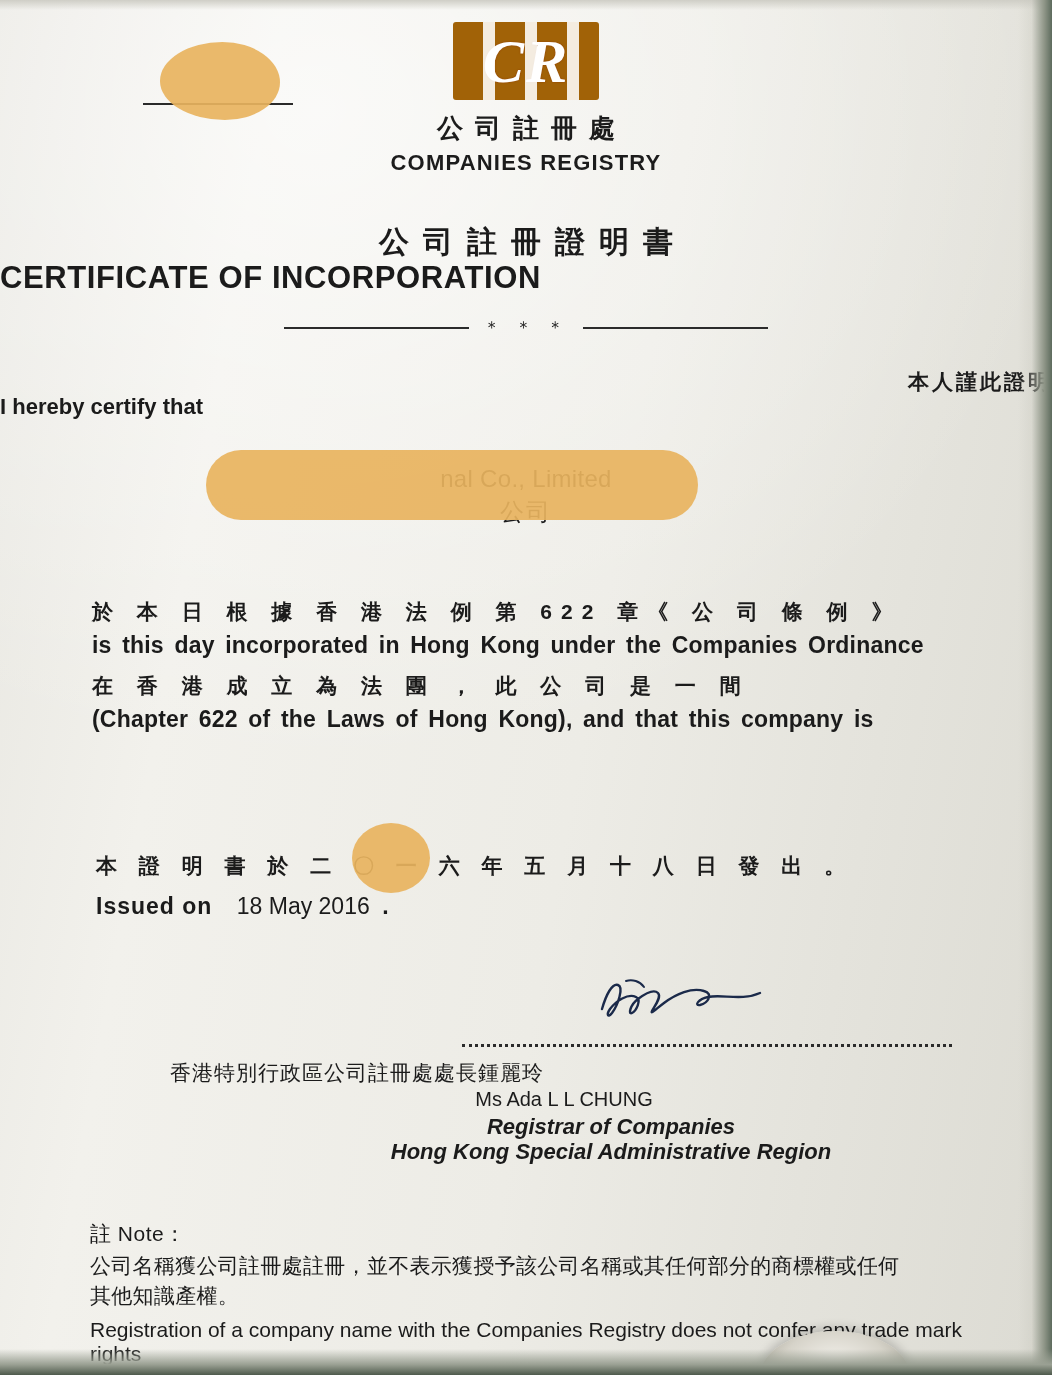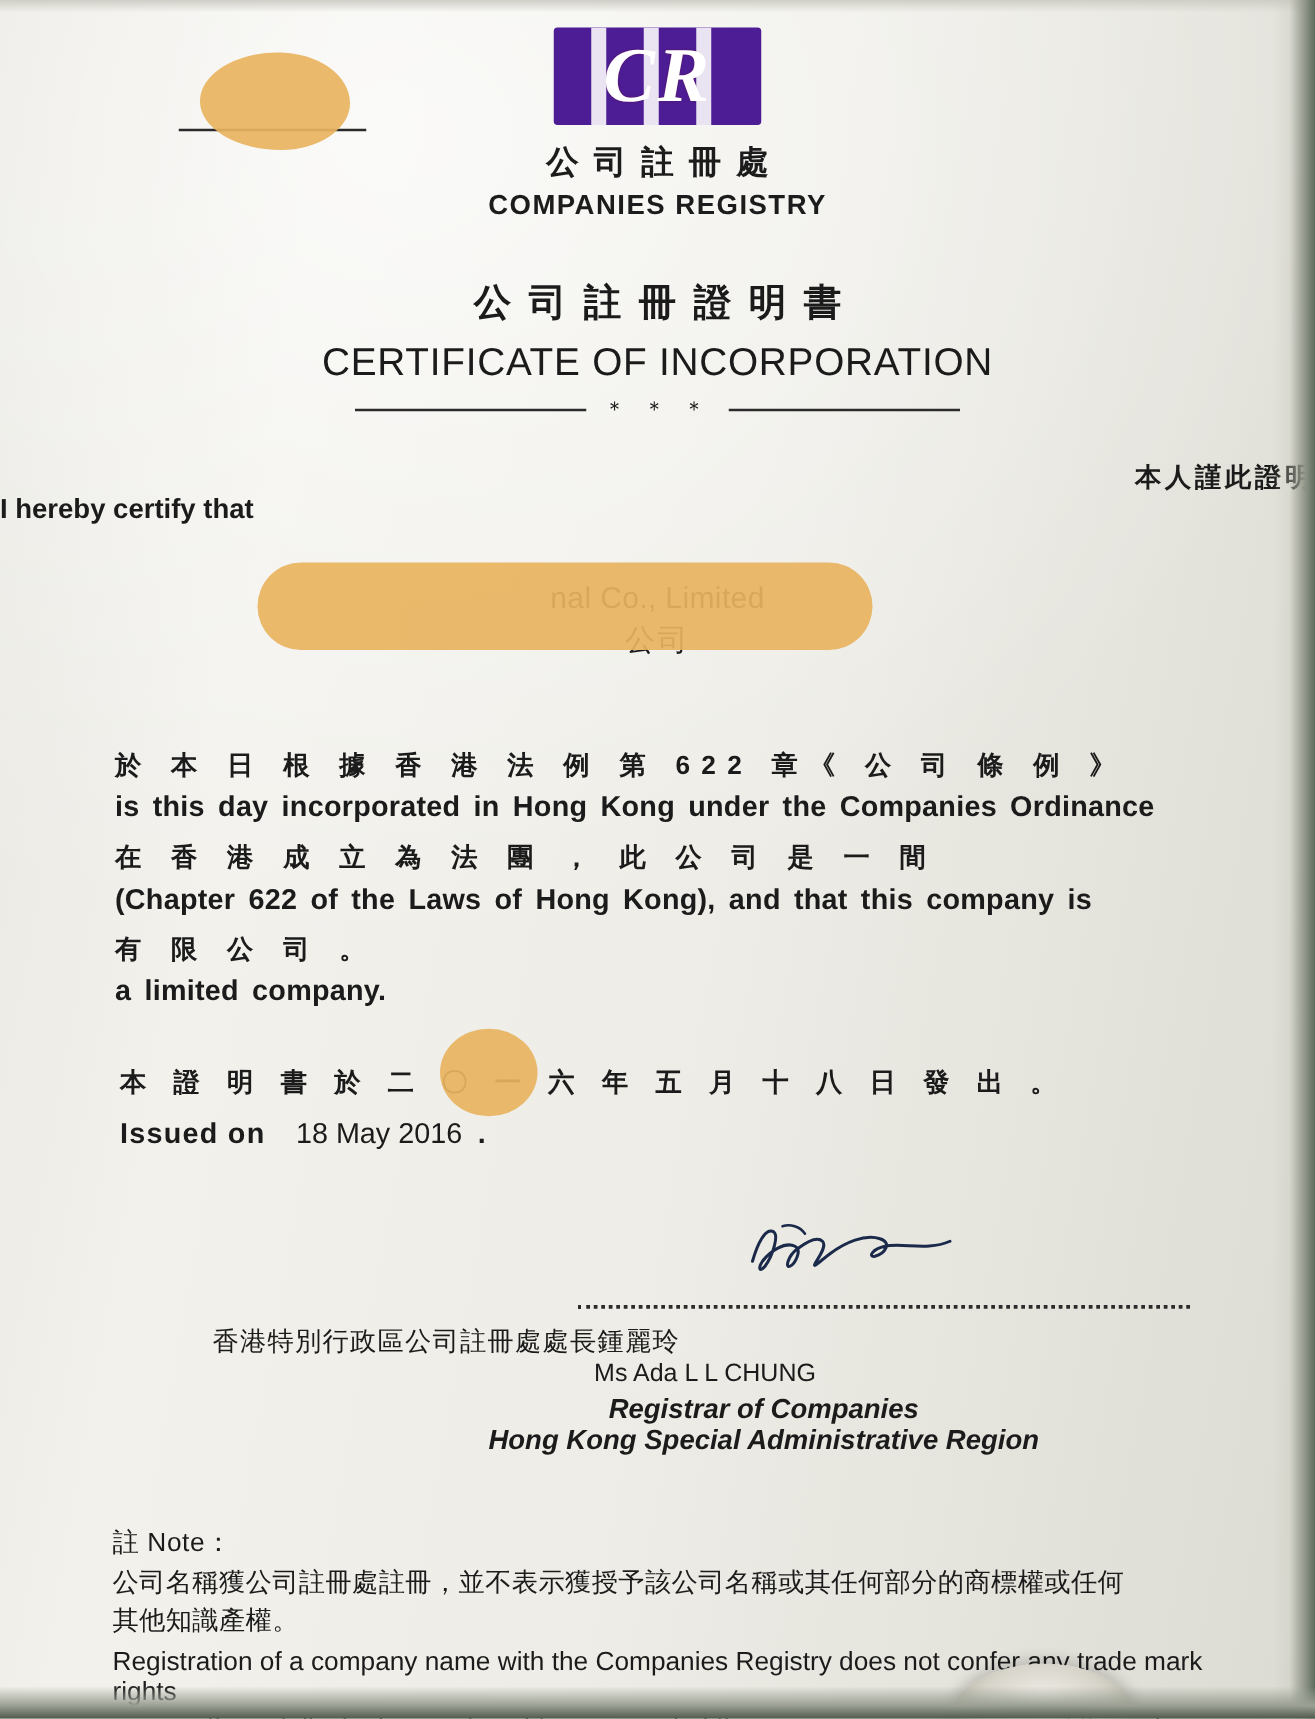--- a/index.html
+++ b/index.html
@@ -62,22 +62,22 @@
 
   
   .logo-wrap {
     position: absolute;
     left: 0; right: 0; top: 22px;
     text-align: center;
   }
   .cr-box {
     display: inline-block;
     position: relative;
-    width: 166px; height: 78px;
-    background: #4c1d95;
+    width: 146px; height: 78px;
+    background: #a16207;
     border-radius: 3px;
     overflow: hidden;
   }
   .cr-box .stripe {
     position: absolute; top: 0; bottom: 0;
     width: 12px;
     background: rgba(255,255,255,0.88);
   }
   .cr-box .s1 { left: 30px; }
   .cr-box .s2 { left: 72px; }
@@ -113,24 +113,24 @@
   
   .title-zh {
     position: absolute; left: 0; right: 0; top: 222px;
     text-align: center;
     font-size: 30px;
     font-weight: 700;
     letter-spacing: 14px;
     text-indent: 14px;
   }
   .title-en {
-    position: absolute; left: 0; right: 0; top: 272px;
-    text-align: center;
+    position: absolute; left: 0; right: 0; top: 260px;
+    text-align: left;
     font-size: 31px;
-    font-weight: 400;
+    font-weight: 700;
     letter-spacing: 0.6px;
   }
   .stars-row {
     position: absolute; left: 0; right: 0; top: 316px;
     display: flex; align-items: center; justify-content: center;
     gap: 14px;
   }
   .stars-row .rule { width: 185px; height: 2px; background: #2b2b2b; }
   .stars-row .stars { font-size: 17px; letter-spacing: 5px; }
 
@@ -292,24 +292,20 @@
     <div class="redact redact-name"></div>
 
     <div class="body-block b1">
       <div class="line-zh">於 本 日 根 據 香 港 法 例 第 622 章《 公 司 條 例 》</div>
       <div class="line-en">is this day incorporated in Hong Kong under the Companies Ordinance</div>
     </div>
     <div class="body-block b2">
       <div class="line-zh">在 香 港 成 立 為 法 團 ， 此 公 司 是 一 間</div>
       <div class="line-en">(Chapter 622 of the Laws of Hong Kong), and that this company is</div>
     </div>
-    <div class="body-block b3">
-      <div class="line-zh">有 限 公 司 。</div>
-      <div class="line-en">a limited company.</div>
-    </div>
 
     <div class="issued-zh">本 證 明 書 於 二 〇 一 六 年 五 月 十 八 日 發 出 。</div>
     <div class="issued-en">
       <span class="label">Issued on</span>
       <span class="date">18 May 2016</span>
       <span class="dot">.</span>
     </div>
     <div class="redact redact-year"></div>
 
     <div class="signature">

